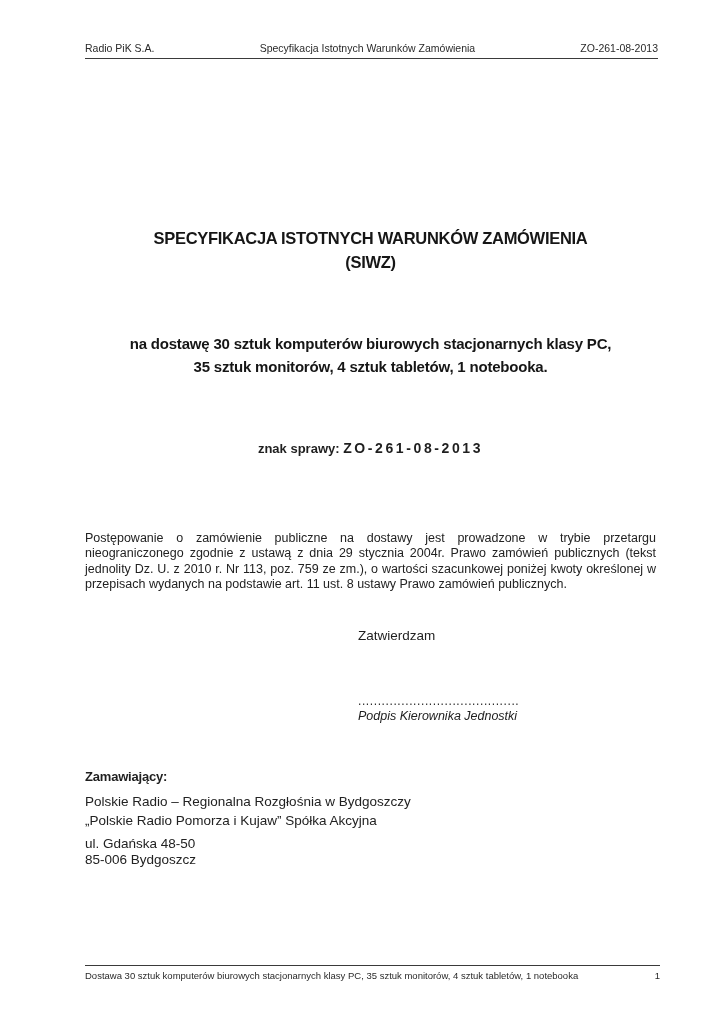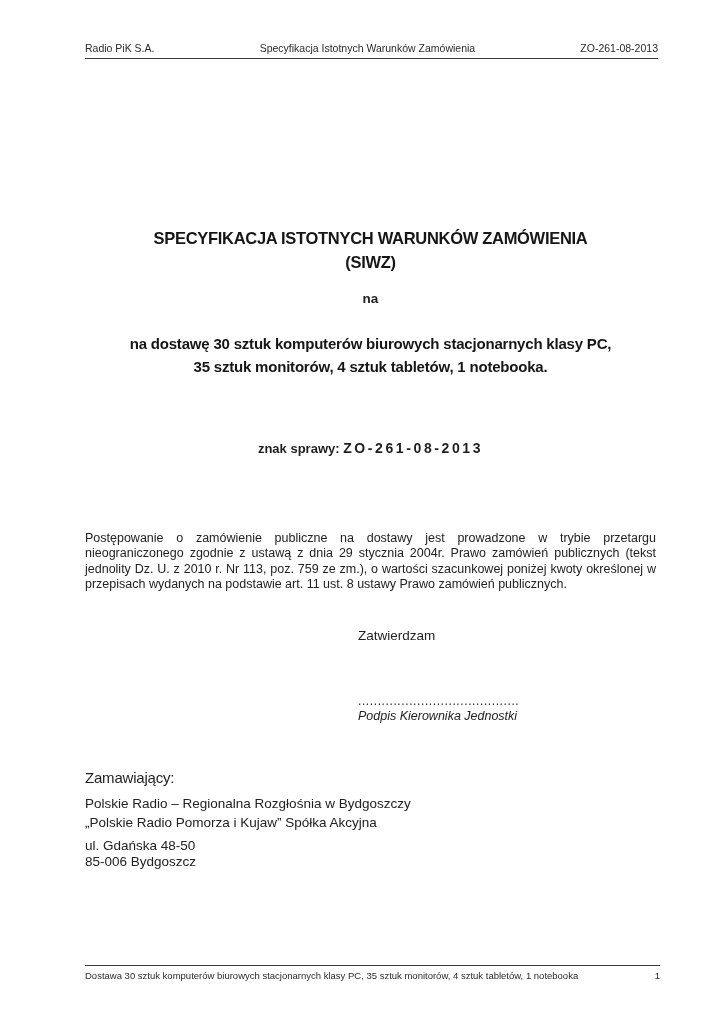--- a/index.html
+++ b/index.html
@@ -90,21 +90,21 @@
   }
   .signature .caption {
     font-size: 12.5px;
     font-style: italic;
     margin-top: 1px;
     color: #222222;
   }
   
   .buyer { position: absolute; left: 85px; top: 769px; width: 571px; }
   .buyer .buyer-label {
-    font-size: 15px; font-weight: normal; letter-spacing: -0.2px;
+    font-size: 13px; font-weight: bold; letter-spacing: -0.2px;
   }
   .buyer .buyer-name {
     margin-top: 8px;
     font-size: 13.5px;
     line-height: 19px;
     color: #222222;
   }
   .buyer .buyer-address {
     margin-top: 6px;
     font-size: 13.5px;
@@ -131,21 +131,20 @@
     <span>Radio PiK S.A.</span>
     <span>Specyfikacja Istotnych Warunków Zamówienia</span>
     <span>ZO-261-08-2013</span>
   </div>
 
   <div class="main-title">
     <div>SPECYFIKACJA ISTOTNYCH WARUNKÓW ZAMÓWIENIA</div>
     <div>(SIWZ)</div>
   </div>
 
-  <div class="conjunction">na</div>
 
   <div class="subject">
     <div>na dostawę 30 sztuk komputerów biurowych stacjonarnych klasy PC,</div>
     <div>35 sztuk monitorów, 4 sztuk tabletów, 1 notebooka.</div>
   </div>
 
   <div class="case-line">
     <span>znak sprawy:</span>
     <span> </span>
     <span class="case-number">ZO-261-08-2013</span>

